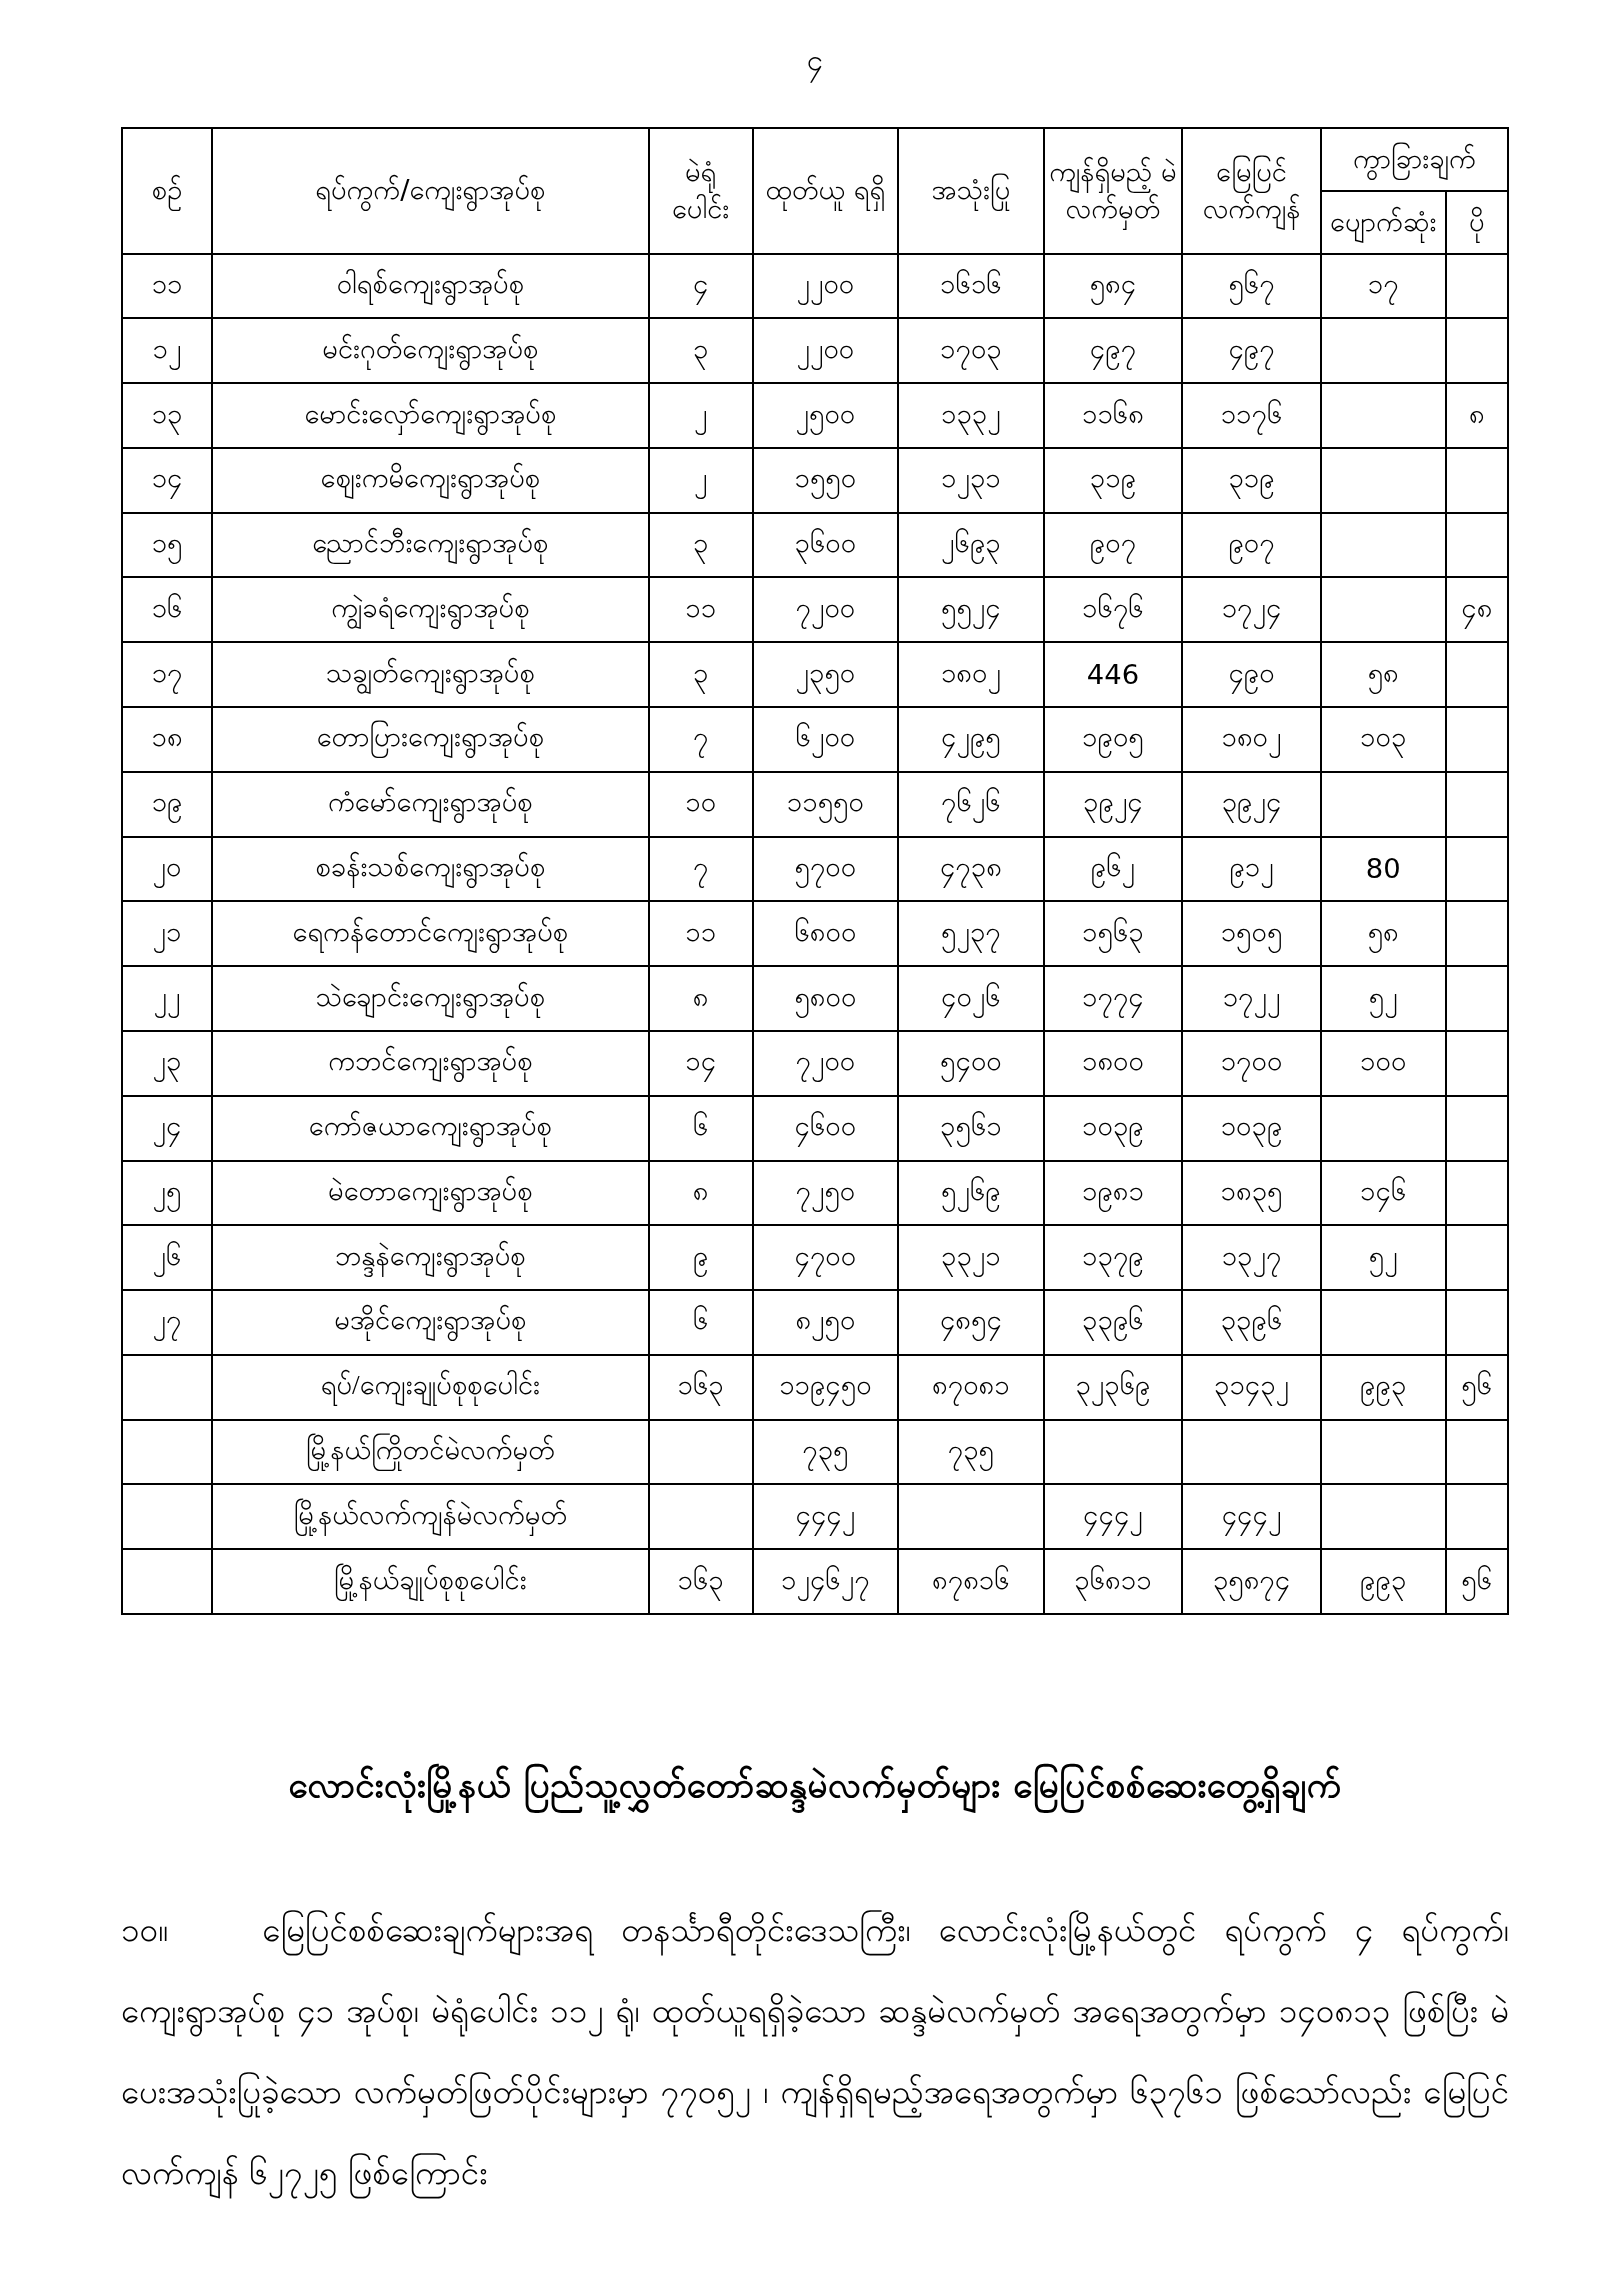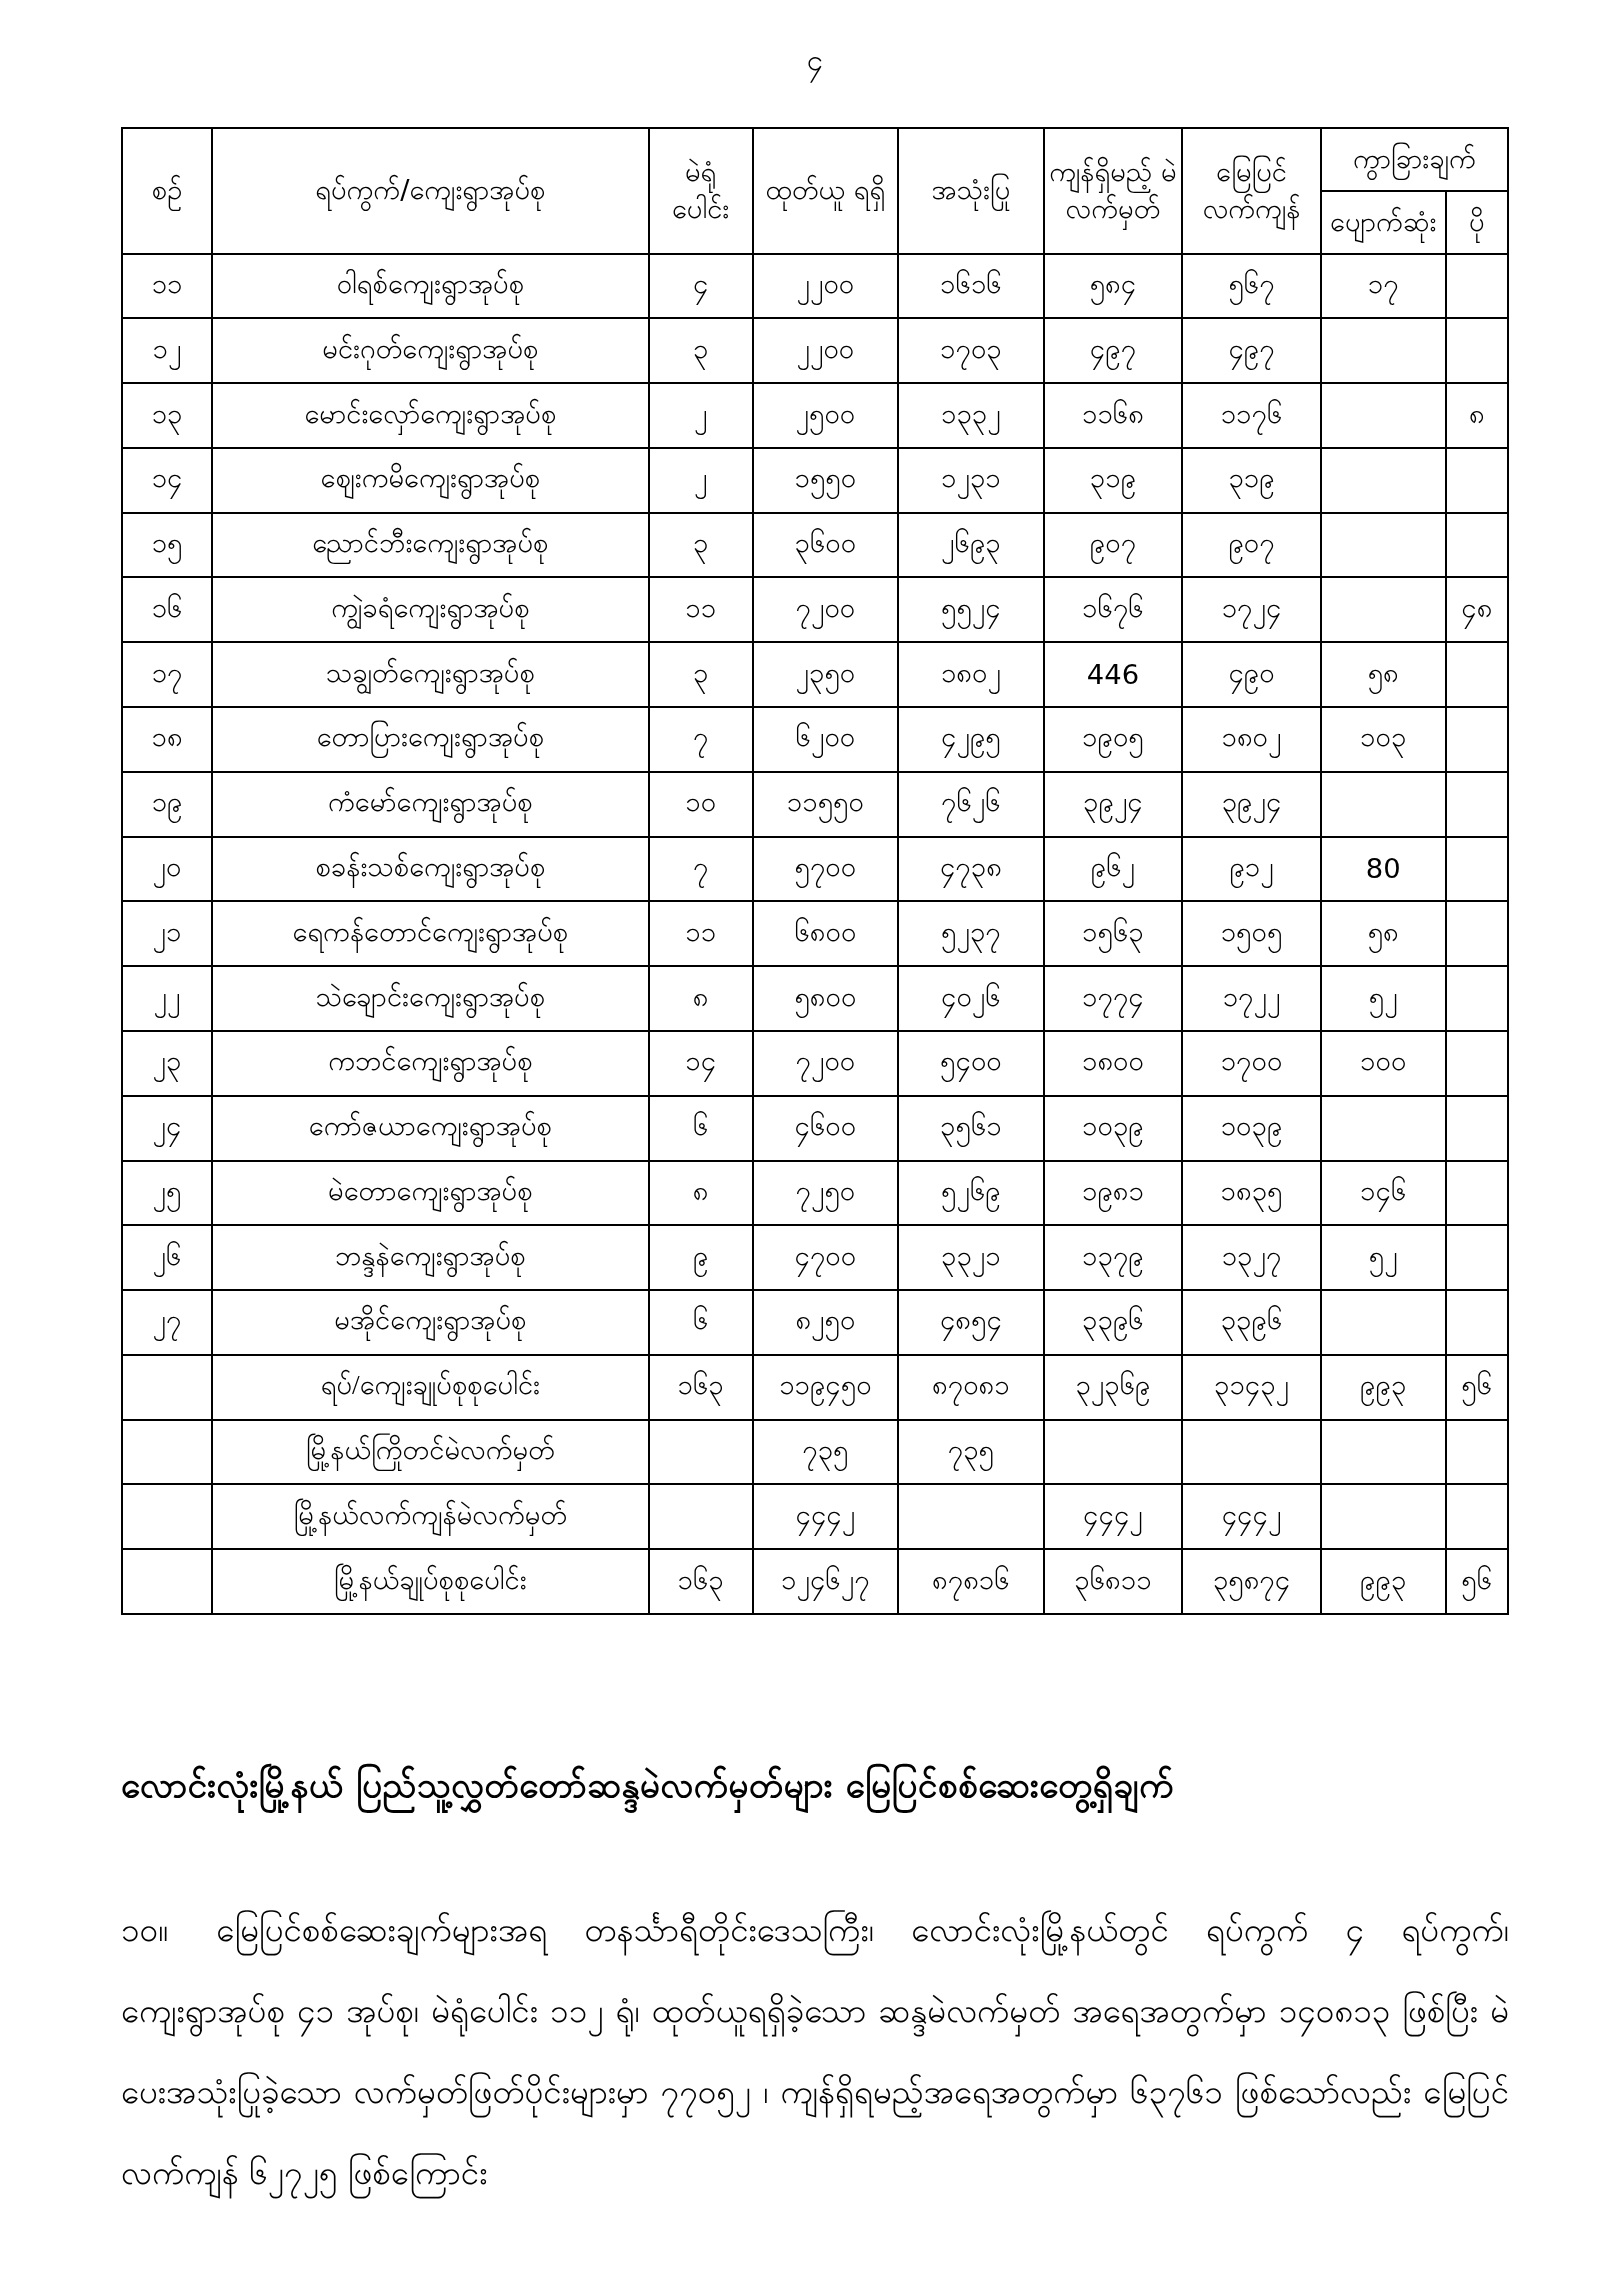--- a/index.html
+++ b/index.html
@@ -45,34 +45,34 @@
   table.ballot-table tbody td {
     height: 51px;
   }
   td.name-cell {
     text-align: left;
     padding-left: 15.7px;
     font-family: Liberation Serif, serif;
   }
   .section-heading {
     margin-top: 147px;
-    text-align: left;
+    text-align: center;
     font-size: 35px;
     font-weight: bold;
     letter-spacing: 0.5px;
   }
   .body-paragraph {
     margin-top: 76px;
     font-size: 33px;
     line-height: 2.45;
     text-align: justify;
   }
   .para-number {
     display: inline-block;
-    margin-right: 48px;
+    margin-right: 94px;
   }
 </style>
 </head>
 <body>
 
 <div class="page">
 
   <div class="page-number">၄</div>
 
   <table class="ballot-table">

